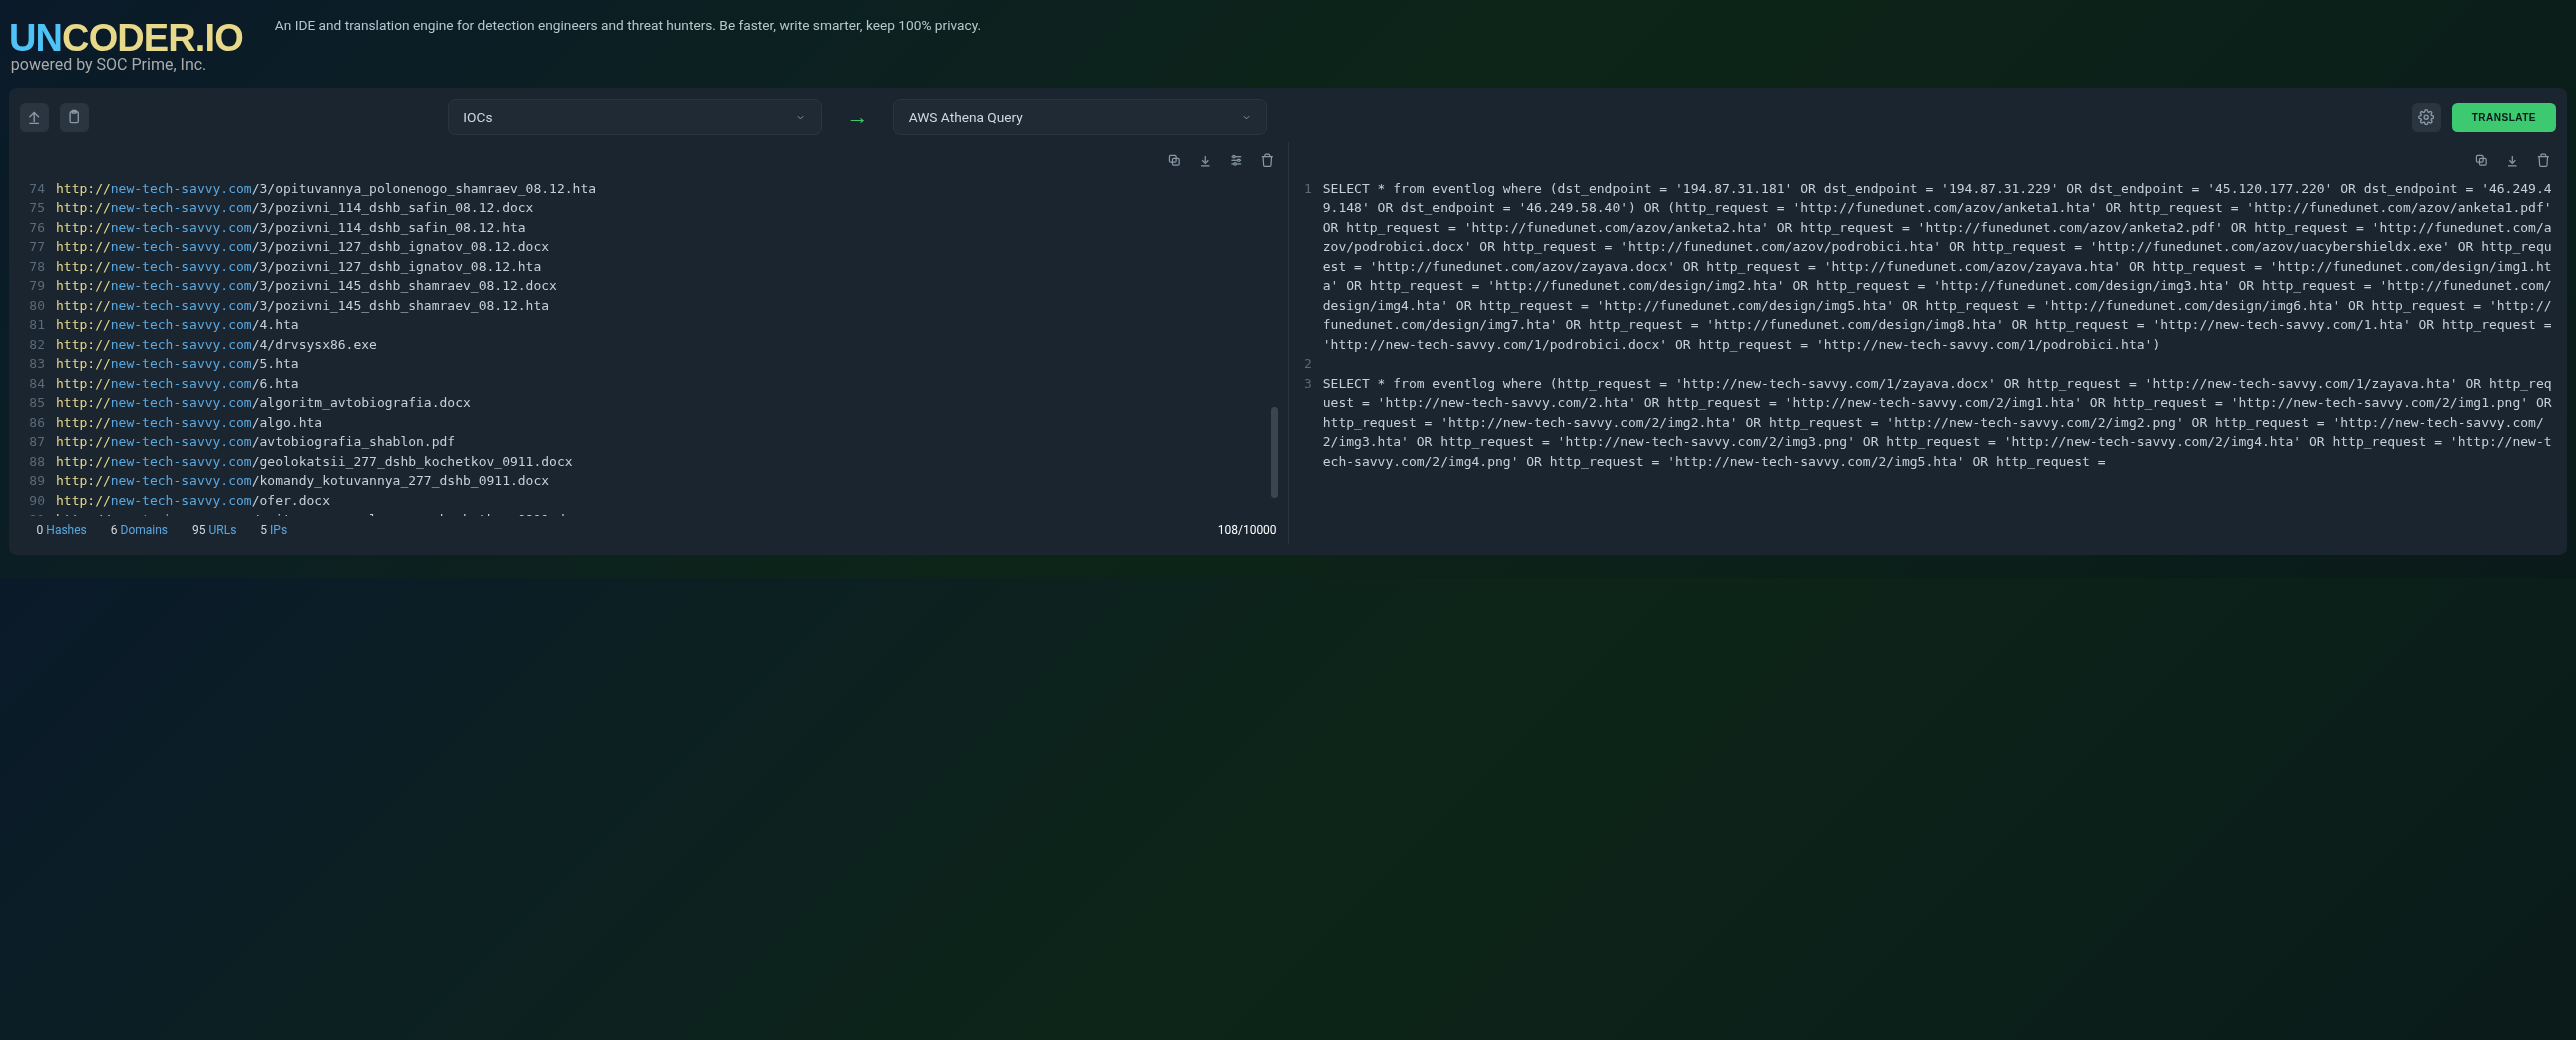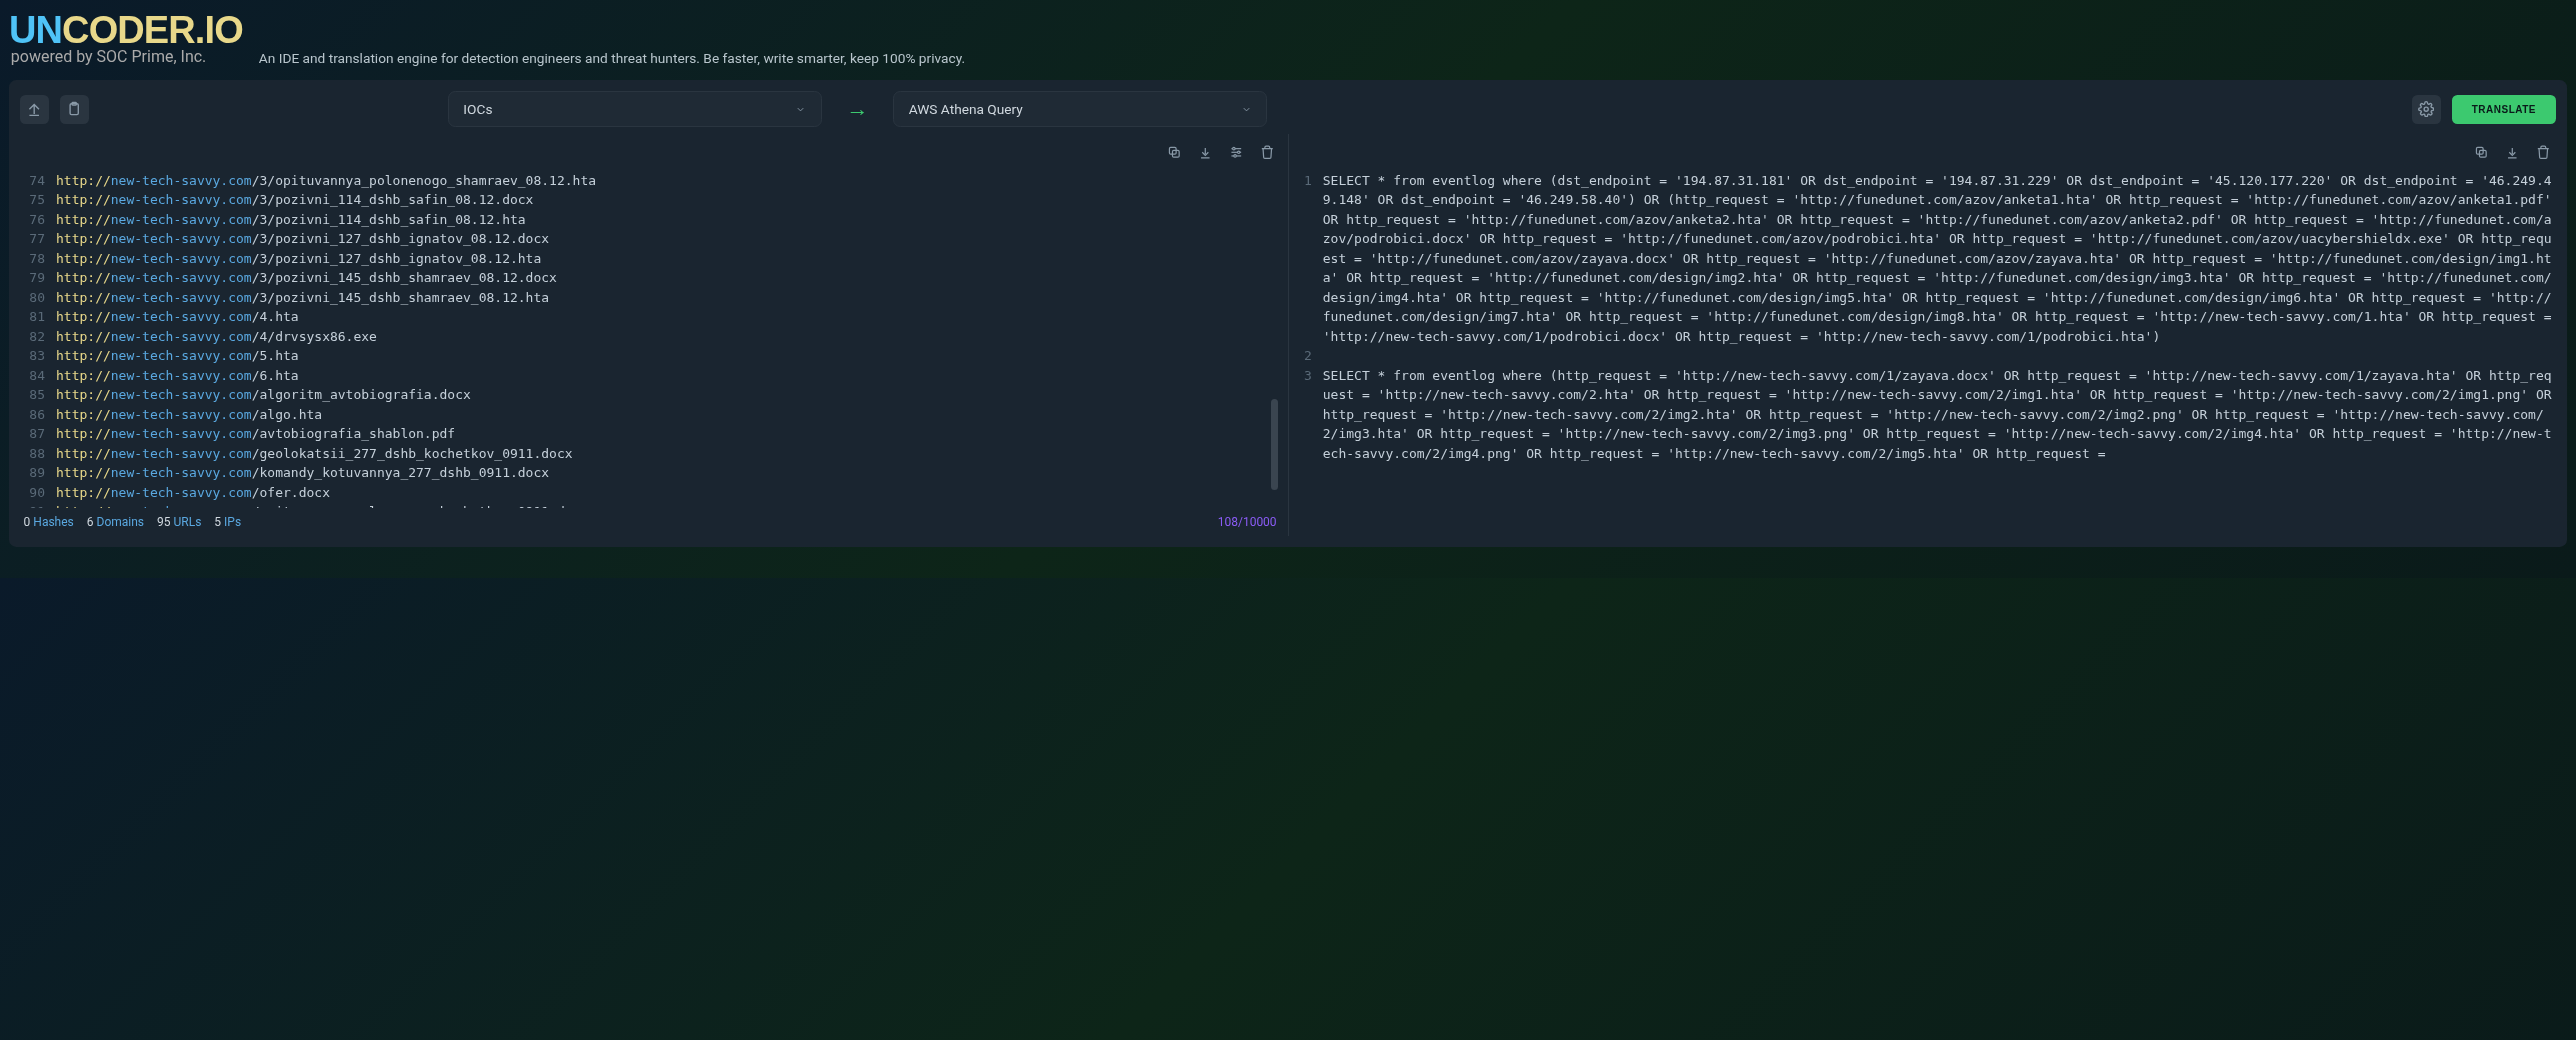--- a/index.html
+++ b/index.html
@@ -5,23 +5,24 @@
   * { box-sizing: border-box; margin: 0; padding: 0; }
   body {
     background: linear-gradient(135deg, #0a1a2a 0%, #0d2518 50%, #0a1a1a 100%);
     font-family: -apple-system, BlinkMacSystemFont, "Segoe UI", Roboto, sans-serif;
     color: #8a9aa8;
     min-height: 578px;
     padding: 0;
   }
   .header {
     display: flex;
-    align-items: flex-end;
+    align-items: flex-start;
     padding: 9px 9px 4.6px 9px;
-    gap: 16px;
+    gap: 32px;
+    margin-top: 8px;
   }
   .logo-block { display: flex; flex-direction: column; }
   .logo {
     font-size: 38px;
     font-weight: 900;
     letter-spacing: -0.9px;
     font-family: Arial, sans-serif;
   }
   .logo-un { color: #4fc3f7; }
   .logo-coder { color: #e8d88a; }
@@ -183,28 +184,29 @@
     text-align: right;
     padding-right: 11px;
     min-width: 27px;
     flex-shrink: 0;
   }
   .output-text {
     flex: 1;
   }
   .status-bar {
     display: flex;
-    gap: 13px;
+    gap: 24px;
     padding: 7.3px 3.6px 0 3.6px;
     font-size: 12px;
     color: #8a9aa8;
+    margin-left: 13px;
   }
   .status-bar .val { color: #d0d8df; }
   .status-bar .lbl { color: #5aa8e0; }
-  .status-right { margin-left: auto; color: #8b5cf6; }
+  .status-right { margin-left: auto; color: #ffffff; }
   .scrollbar-indicator {
     position: absolute;
     right: 1.8px;
     top: 228px;
     width: 7.3px;
     height: 91px;
     background: #3a4550;
     border-radius: 3.6px;
   }
 </style>

